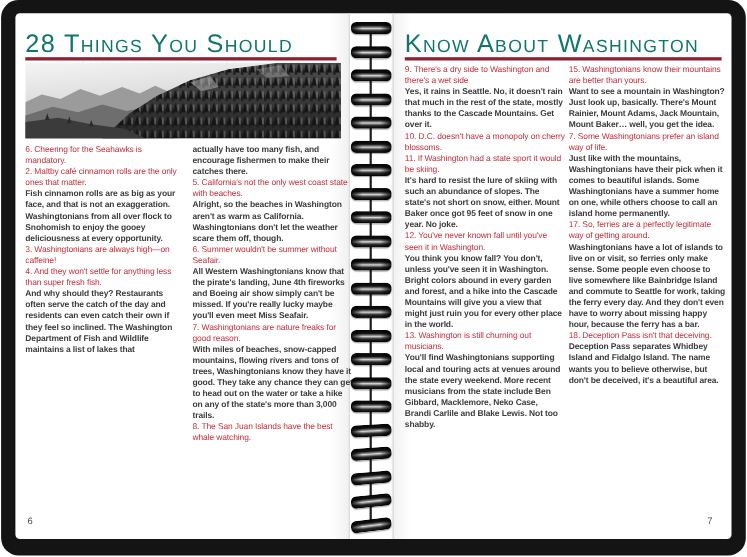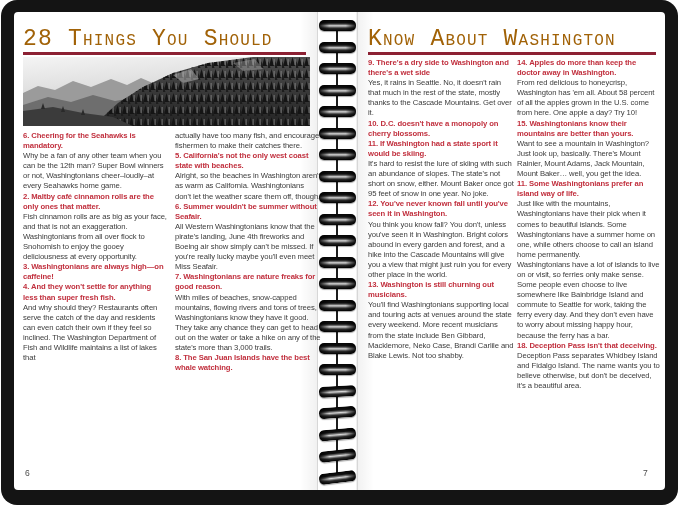--- a/index.html
+++ b/index.html
@@ -11,28 +11,28 @@
       background:linear-gradient(90deg,rgba(0,0,0,0),rgba(0,0,0,0.06));}
   .spine-shade-r{position:absolute;top:12px;height:478px;left:356px;width:18px;
       background:linear-gradient(90deg,rgba(0,0,0,0.06),rgba(0,0,0,0));}
   .page-edge{position:absolute;top:12px;height:478px;width:1px;background:#d7d7d7;}
   .wire{position:absolute;left:336px;top:20px;width:2px;height:462px;background:#1d1d1d;}
   .sl{position:absolute;left:319px;width:37px;height:11px;border-radius:5px;
       background:
         linear-gradient(90deg,rgba(0,0,0,.95),rgba(0,0,0,0) 28%,rgba(0,0,0,0) 72%,rgba(0,0,0,.95)),
         linear-gradient(180deg,#050505 0%,#111 28%,#8f8f8f 46%,#d8d8d8 52%,#2b2b2b 74%,#000 100%);
       box-shadow:0 1px 1px rgba(0,0,0,.35);}
-  .title{position:absolute;font-family:Liberation Mono, monospace;font-variant:small-caps;
-      font-size:23px;line-height:24px;color:#a16207;letter-spacing:1.2px;white-space:nowrap;}
+  .title{position:absolute;font-family:Liberation Sans, sans-serif;font-variant:small-caps;
+      font-size:23px;line-height:24px;color:#0f766e;letter-spacing:1.2px;white-space:nowrap;}
   .rule{position:absolute;height:2.5px;}
   .photo{position:absolute;left:23px;top:57px;width:287px;height:69px;}
   .col{position:absolute;overflow:hidden;font-size:7.7px;line-height:10.1px;
       letter-spacing:-0.1px;color:#3c3c3c;}
-  .h{font-weight:bold;}
-  .b{margin:0 0 0 0;}
+  .h{font-weight:normal;}
+  .b{margin:0 0 0 0;font-weight:bold;}
   .pnum{position:absolute;font-size:8.5px;color:#4a4a4a;}
 </style>
 </head>
 <body>
 
 <div class="stage">
   <div class="frame"></div>
   <div class="page"></div>
   <div class="spine-shade-l"></div>
   <div class="spine-shade-r"></div>
@@ -72,21 +72,20 @@
     </g>
     <polygon points="0,69 0,54 30,50 60,56 90,60 110,69" fill="#3b3b3b"></polygon>
     <polygon points="20,46 22,52 18,52" fill="#2a2a2a"></polygon>
     <polygon points="40,49 42,55 38,55" fill="#2a2a2a"></polygon>
     <polygon points="60,52 62,58 58,58" fill="#2a2a2a"></polygon>
   </svg>
 
   <div class="col" style="left:23px;top:131px;width:144px;height:340px;">
     <div>
       <div class="h" style="color:#c1303e">6. Cheering for the Seahawks is mandatory.</div>
-      <div class="b">Why be a fan of any other team when you can be the 12th man? Super Bowl winners or not, Washingtonians cheer–loudly–at every Seahawks home game.</div>
     </div>
     <div>
       <div class="h" style="color:#c1303e">2. Maltby café cinnamon rolls are the only ones that matter.</div>
       <div class="b">Fish cinnamon rolls are as big as your face, and that is not an exaggeration. Washingtonians from all over flock to Snohomish to enjoy the gooey deliciousness at every opportunity.</div>
     </div>
     <div>
       <div class="h" style="color:#c1303e">3. Washingtonians are always high—on caffeine!</div>
     </div>
     <div>
       <div class="h" style="color:#c1303e">4. And they won't settle for anything less than super fresh fish.</div>
@@ -137,32 +136,29 @@
       <div class="b">You think you know fall? You don't, unless you've seen it in Washington. Bright colors abound in every garden and forest, and a hike into the Cascade Mountains will give you a view that might just ruin you for every other place in the world.</div>
     </div>
     <div>
       <div class="h" style="color:#c1303e">13. Washington is still churning out musicians.</div>
       <div class="b">You'll find Washingtonians supporting local and touring acts at venues around the state every weekend. More recent musicians from the state include Ben Gibbard, Macklemore, Neko Case, Brandi Carlile and Blake Lewis. Not too shabby.</div>
     </div>
   </div>
 
   <div class="col" style="left:517px;top:58px;width:143px;height:414px;">
     <div>
-      <div class="h" style="color:#c1303e">14. Apples do more than keep the doctor away in Washington.</div>
-      <div class="b">From red delicious to honeycrisp, Washington has 'em all. About 58 percent of all the apples grown in the U.S. come from here. One apple a day? Try 10!</div>
-    </div>
-    <div>
       <div class="h" style="color:#c1303e">15. Washingtonians know their mountains are better than yours.</div>
       <div class="b">Want to see a mountain in Washington? Just look up, basically. There's Mount Rainier, Mount Adams, Jack Mountain, Mount Baker… well, you get the idea.</div>
     </div>
     <div>
-      <div class="h" style="color:#c1303e">11. Some Washingtonians prefer an island way of life.</div>
+      <div class="h" style="color:#c1303e">7. Some Washingtonians prefer an island way of life.</div>
       <div class="b">Just like with the mountains, Washingtonians have their pick when it comes to beautiful islands. Some Washingtonians have a summer home on one, while others choose to call an island home permanently.</div>
     </div>
     <div>
+      <div class="h" style="color:#c1303e">17. So, ferries are a perfectly legitimate way of getting around.</div>
       <div class="b">Washingtonians have a lot of islands to live on or visit, so ferries only make sense. Some people even choose to live somewhere like Bainbridge Island and commute to Seattle for work, taking the ferry every day. And they don't even have to worry about missing happy hour, because the ferry has a bar.</div>
     </div>
     <div>
       <div class="h" style="color:#c1303e">18. Deception Pass isn't that deceiving.</div>
       <div class="b">Deception Pass separates Whidbey Island and Fidalgo Island. The name wants you to believe otherwise, but don't be deceived, it's a beautiful area.</div>
     </div>
   </div>
 
   <div class="pnum" style="left:643px;top:468px;">7</div>
 

